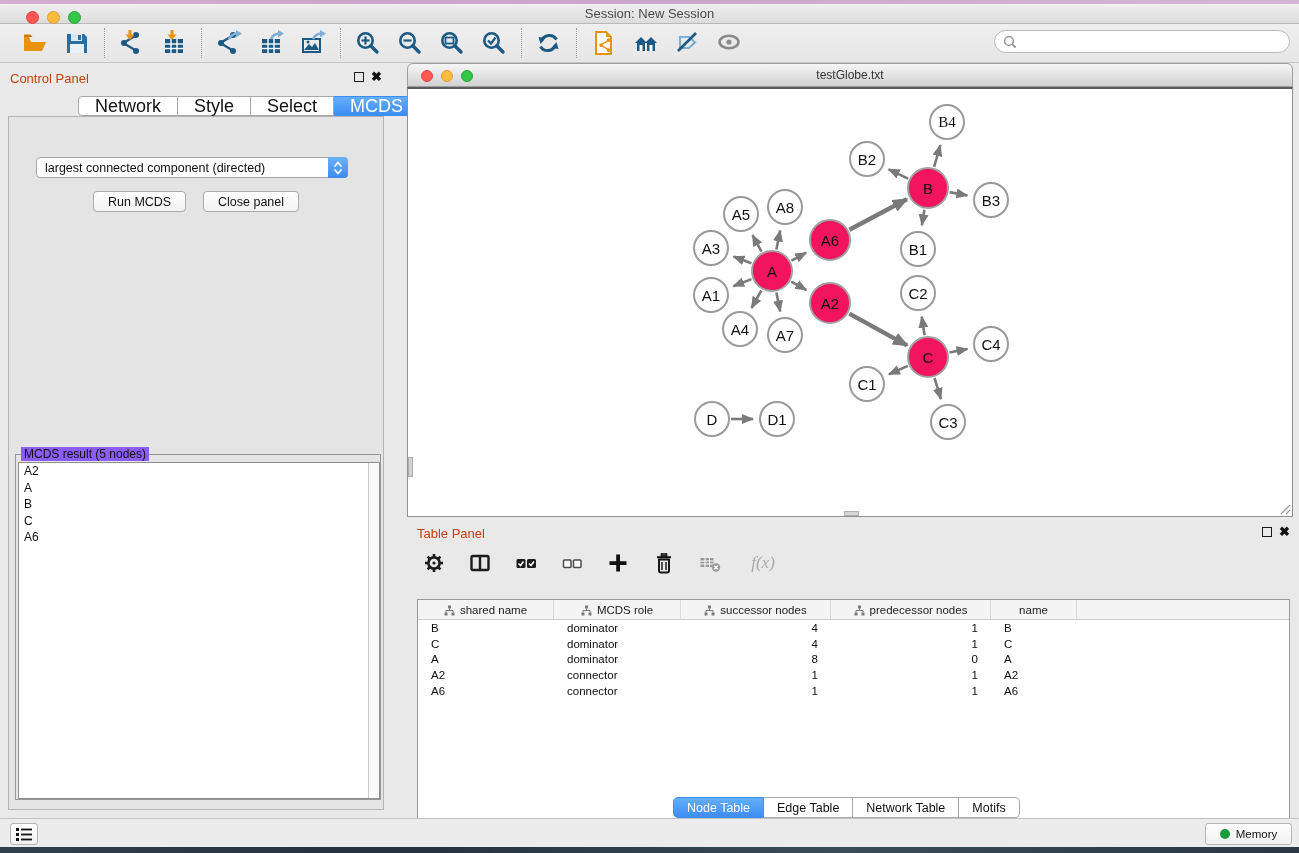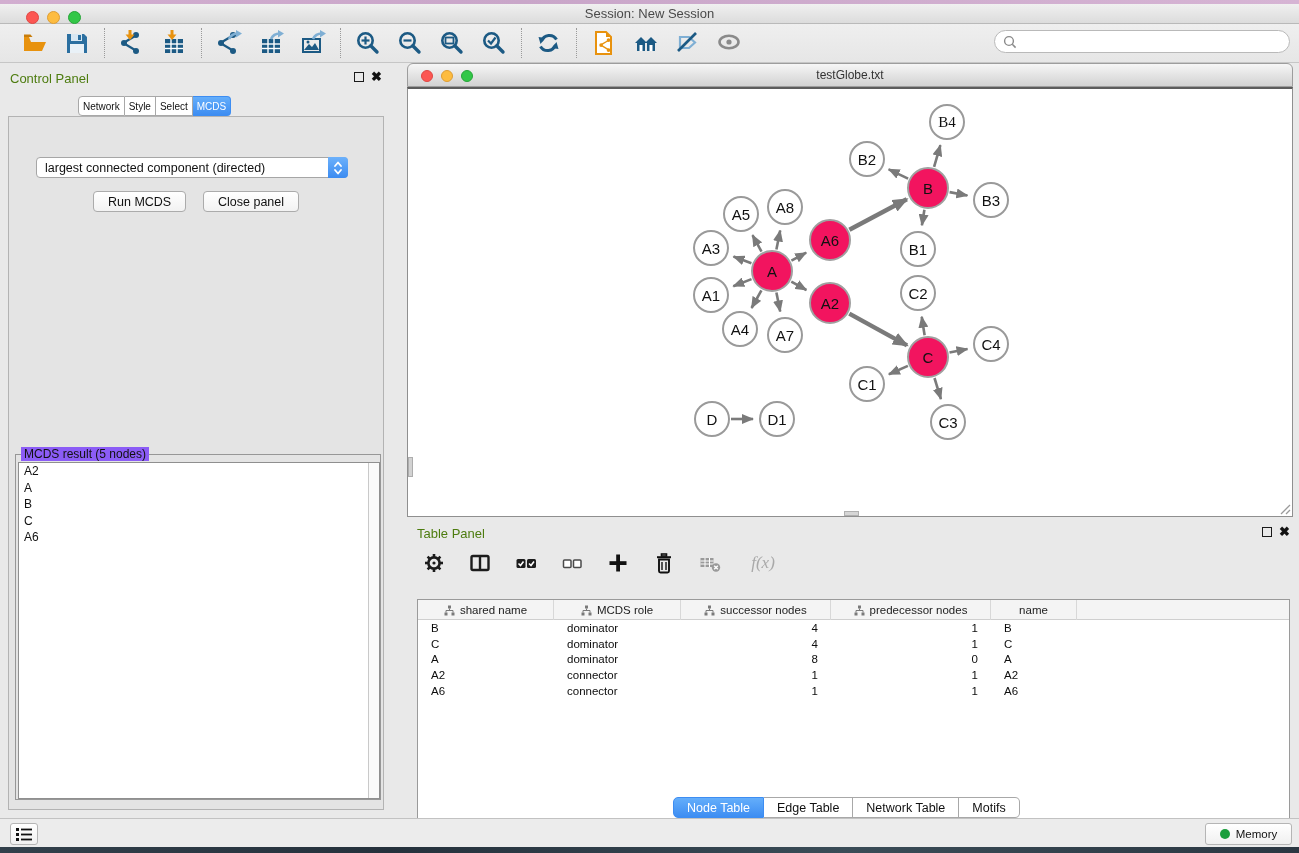--- a/index.html
+++ b/index.html
@@ -31,27 +31,27 @@
     background:transparent; border:none; cursor:pointer; }
   #search-wrap { position:absolute; right:9px; top:6px; width:296px; height:23px;
     background:#fff; border:1px solid #b9b9b9; border-radius:12px;
     display:flex; align-items:center; padding:0 8px; gap:5px; }
   #search-wrap input { border:none; outline:none; flex:1; font-size:12px;
     font-family:"Liberation Sans", sans-serif; background:transparent; }
   
   #content { position:absolute; left:0; top:63px; width:1299px; height:755px; background:#e9e9e9; }
   
   #control-panel { position:absolute; left:0; top:0; width:390px; height:755px; }
-  .panel-head { position:absolute; left:10px; top:8px; font-size:13px; color:#4d7c0f; }
+  .panel-head { position:absolute; left:10px; top:8px; font-size:13px; color:#c2410c; }
   .panel-icons { position:absolute; top:9px; display:flex; gap:7px; align-items:center; }
   #control-panel .panel-icons { right:8px; }
   .float-box { width:10px; height:10px; border:1.6px solid #1a1a1a; display:inline-block; }
   .close-x { font-size:13px; font-weight:bold; color:#111; line-height:10px; }
   #cp-tabs { position:absolute; left:78px; top:33px; height:20px; display:flex; }
-  .cp-tab { height:20px; padding:0 4px; font-size:10px; display:flex; align-items:center;
+  .cp-tab { height:20px; padding:0 16px; font-size:18px; display:flex; align-items:center;
     background:#fff; border:1px solid #a8a8a8; border-left:none; color:#111; cursor:pointer; }
   .cp-tab:first-child { border-left:1px solid #a8a8a8; border-radius:4px 0 0 4px; }
   .cp-tab:last-child { border-radius:0 4px 4px 0; }
   .cp-tab.active { background:linear-gradient(#64aefb,#3d8df2); border-color:#3d8df2; color:#fff; }
   #cp-body { position:absolute; left:8px; top:53px; width:376px; height:694px;
     background:#e4e4e4; border:1px solid #b3b3b3; }
   #opt-label { position:absolute; left:0; top:20px; width:100%; text-align:center;
     font-size:13px; font-weight:bold; color:#161616; }
   #criterion { position:absolute; left:27px; top:40px; width:312px; height:21px;
     background:#fff; border:1px solid #a6a6a6; border-radius:4px; display:flex;

